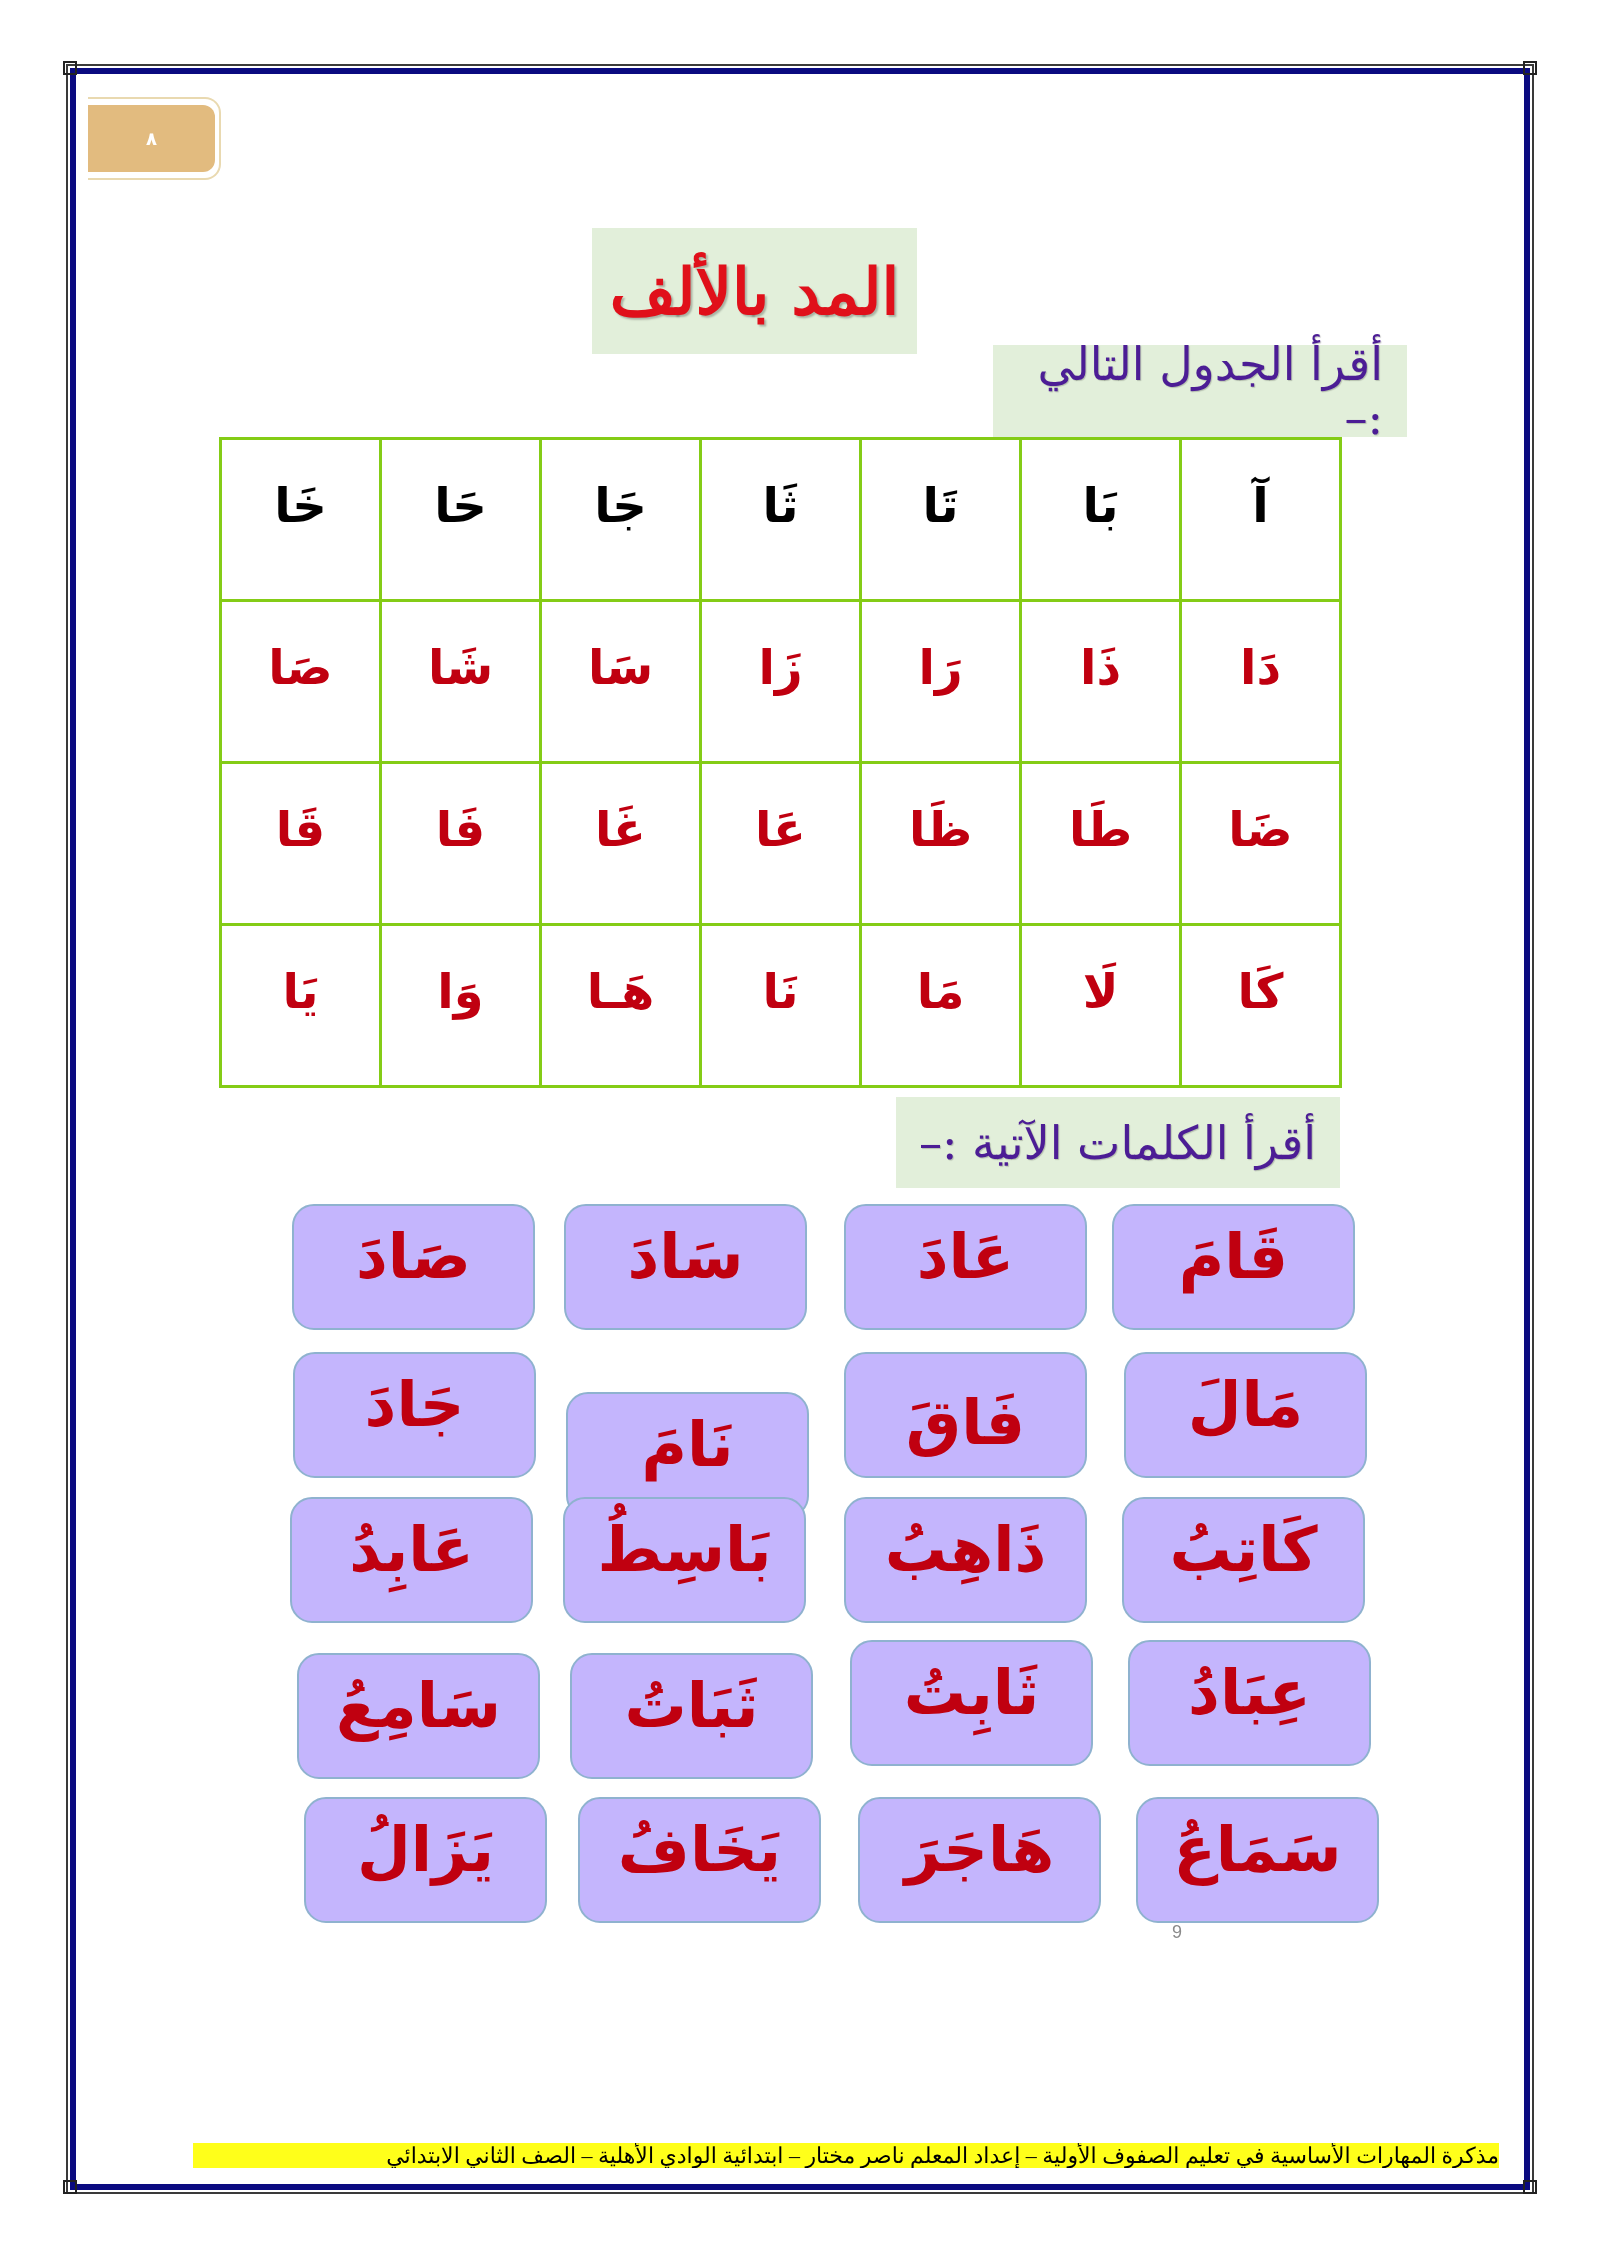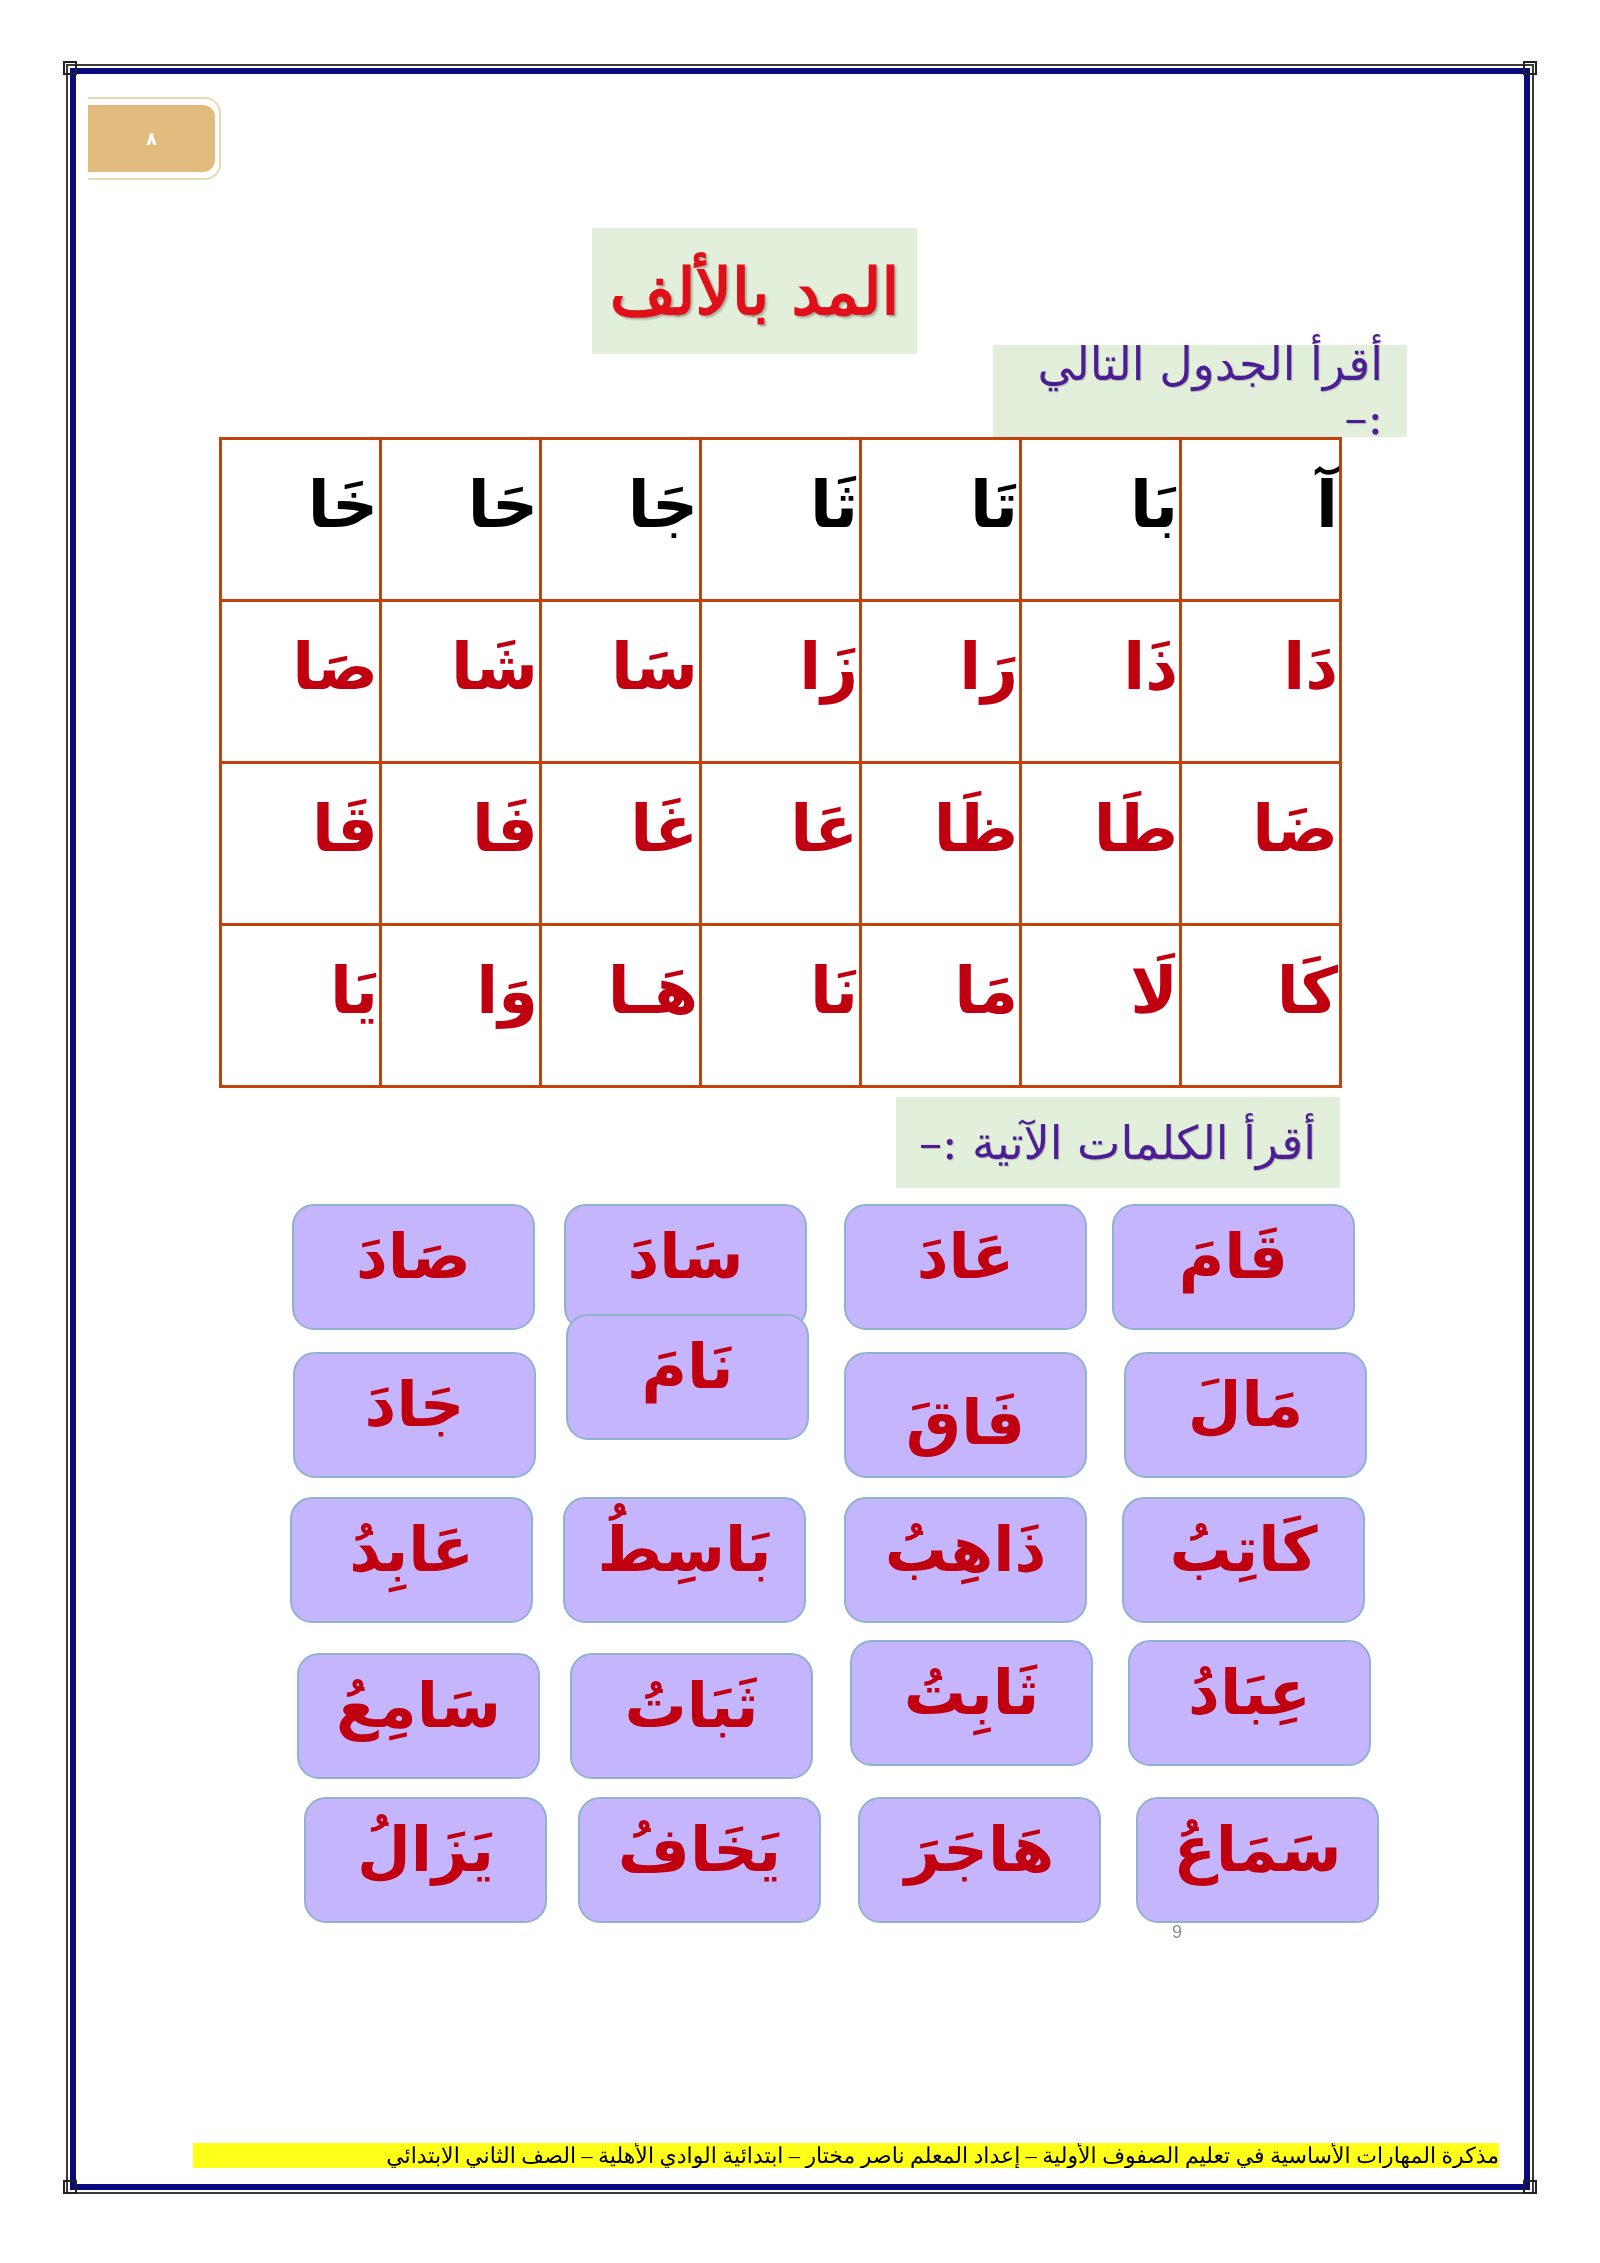--- a/index.html
+++ b/index.html
@@ -18,22 +18,22 @@
   .title-box { position:absolute; left:592px; top:228px; width:325px; height:126px; background:#e2efda;
                display:flex; align-items:center; justify-content:center; }
   .title-box span { color:#e0101a; font-size:64px; font-weight:bold; font-family:"DejaVu Serif", serif; direction:rtl;
                     text-shadow:2px 2px 2px rgba(0,0,0,0.25); }
   .subhead { position:absolute; background:#e2efda; display:flex; align-items:center; justify-content:flex-end; padding-right:24px; box-sizing:border-box; }
   .subhead span { color:#4c1d95; font-size:46px; font-family:"DejaVu Serif", serif; direction:rtl; text-shadow:1px 1px 1px rgba(0,0,0,0.2); }
   .sub1 { left:993px; top:345px; width:414px; height:92px; }
   .sub2 { left:896px; top:1097px; width:444px; height:91px; }
   table.letters { position:absolute; left:219px; top:437px; width:1120px; height:648px; border-collapse:collapse;
                   direction:rtl; table-layout:fixed; }
-  table.letters td { border:3px solid #c2410c; width:160px; height:162px; vertical-align:middle;
-                     font-size:64px; font-weight:bold; font-family:"DejaVu Sans", sans-serif; padding-bottom:30px; box-sizing:border-box; }
+  table.letters td { border:3px solid #84cc16; width:160px; height:162px; text-align:center; vertical-align:middle;
+                     font-size:48px; font-weight:bold; font-family:"DejaVu Sans", sans-serif; padding-bottom:30px; box-sizing:border-box; }
   table.letters tr.row-black td { color:#000; }
   table.letters tr.row-red td { color:#c00010; }
   .card { position:absolute; width:243px; height:126px; border:2px solid #8fb2cf; border-radius:22px; box-sizing:border-box;
           background:#c4b5fd; display:flex; align-items:flex-start; justify-content:center; padding-top:14px; }
   .card span { color:#c00010; font-size:62px; font-weight:bold; font-family:"DejaVu Sans", sans-serif; direction:rtl; }
   .pagenum { position:absolute; left:1172px; top:1922px; color:#8a8a8a; font-size:18px; font-family:"Liberation Sans", sans-serif; }
   .footer { position:absolute; left:193px; top:2143px; width:1306px; height:25px; background:#ffff1a; direction:rtl;
             font-family:Liberation Serif, serif; font-size:22px; line-height:25px; color:#000; text-align:right; white-space:nowrap; overflow:hidden; }
 </style>
 </head>
@@ -116,21 +116,21 @@
 <div class="card" style="left:292px;top:1204px;">
     <span>صَادَ</span>
   </div>
 
 <div class="card" style="left:1124px;top:1352px;">
     <span>مَالَ</span>
   </div>
 <div class="card" style="left:844px;top:1352px;align-items:center;">
     <span>فَاقَ</span>
   </div>
-<div class="card" style="left:566px;top:1314px;">
+<div class="card" style="left:566px;top:1392px;">
     <span>نَامَ</span>
   </div>
 <div class="card" style="left:293px;top:1352px;">
     <span>جَادَ</span>
   </div>
 
 <div class="card" style="left:1122px;top:1497px;">
     <span>كَاتِبُ</span>
   </div>
 <div class="card" style="left:844px;top:1497px;">

